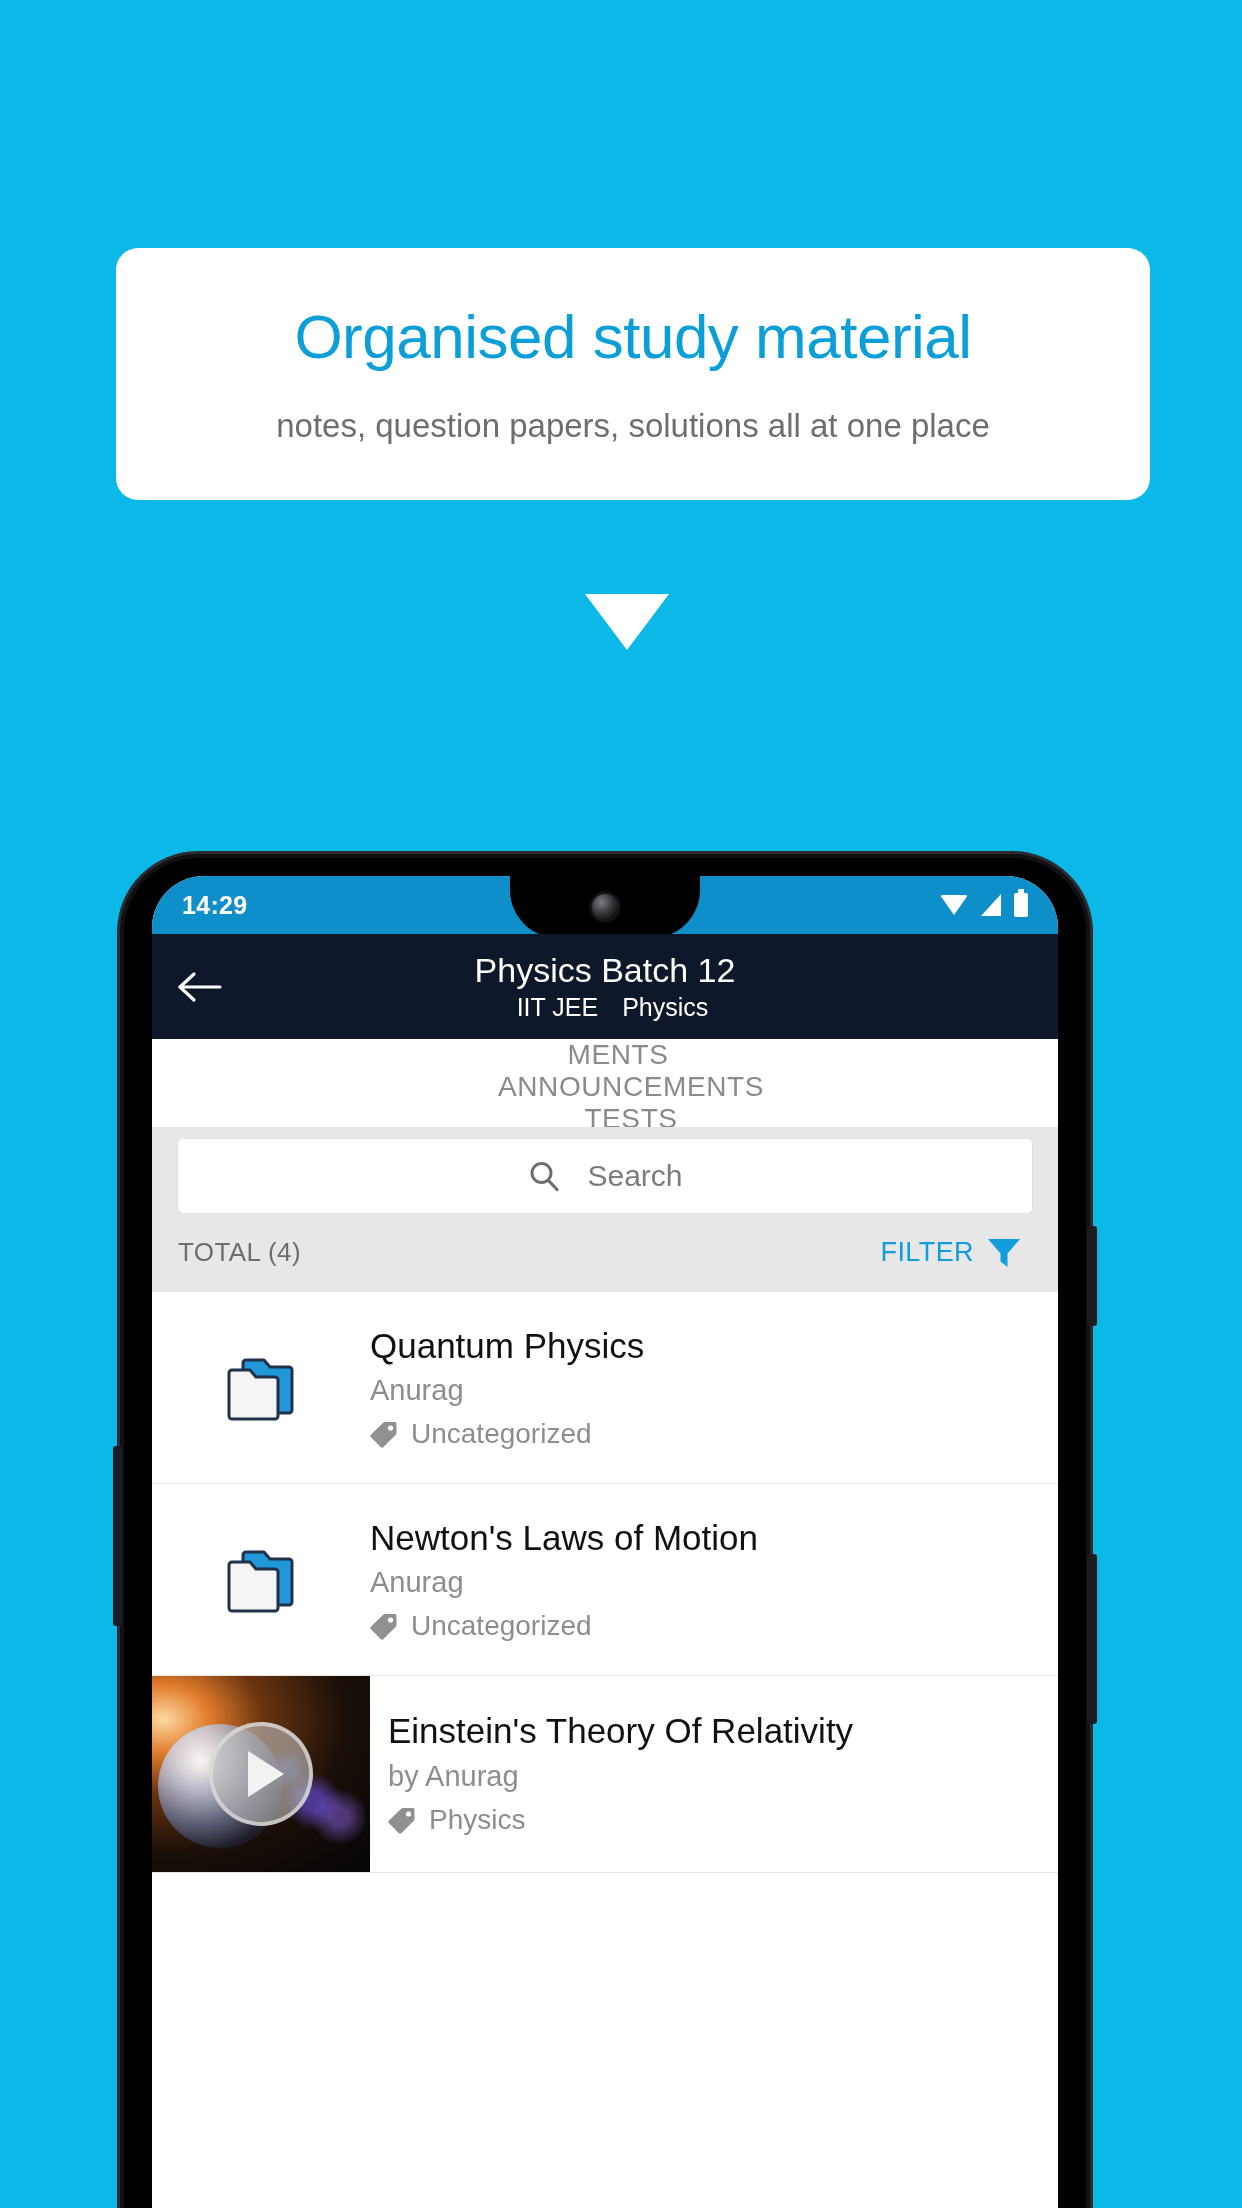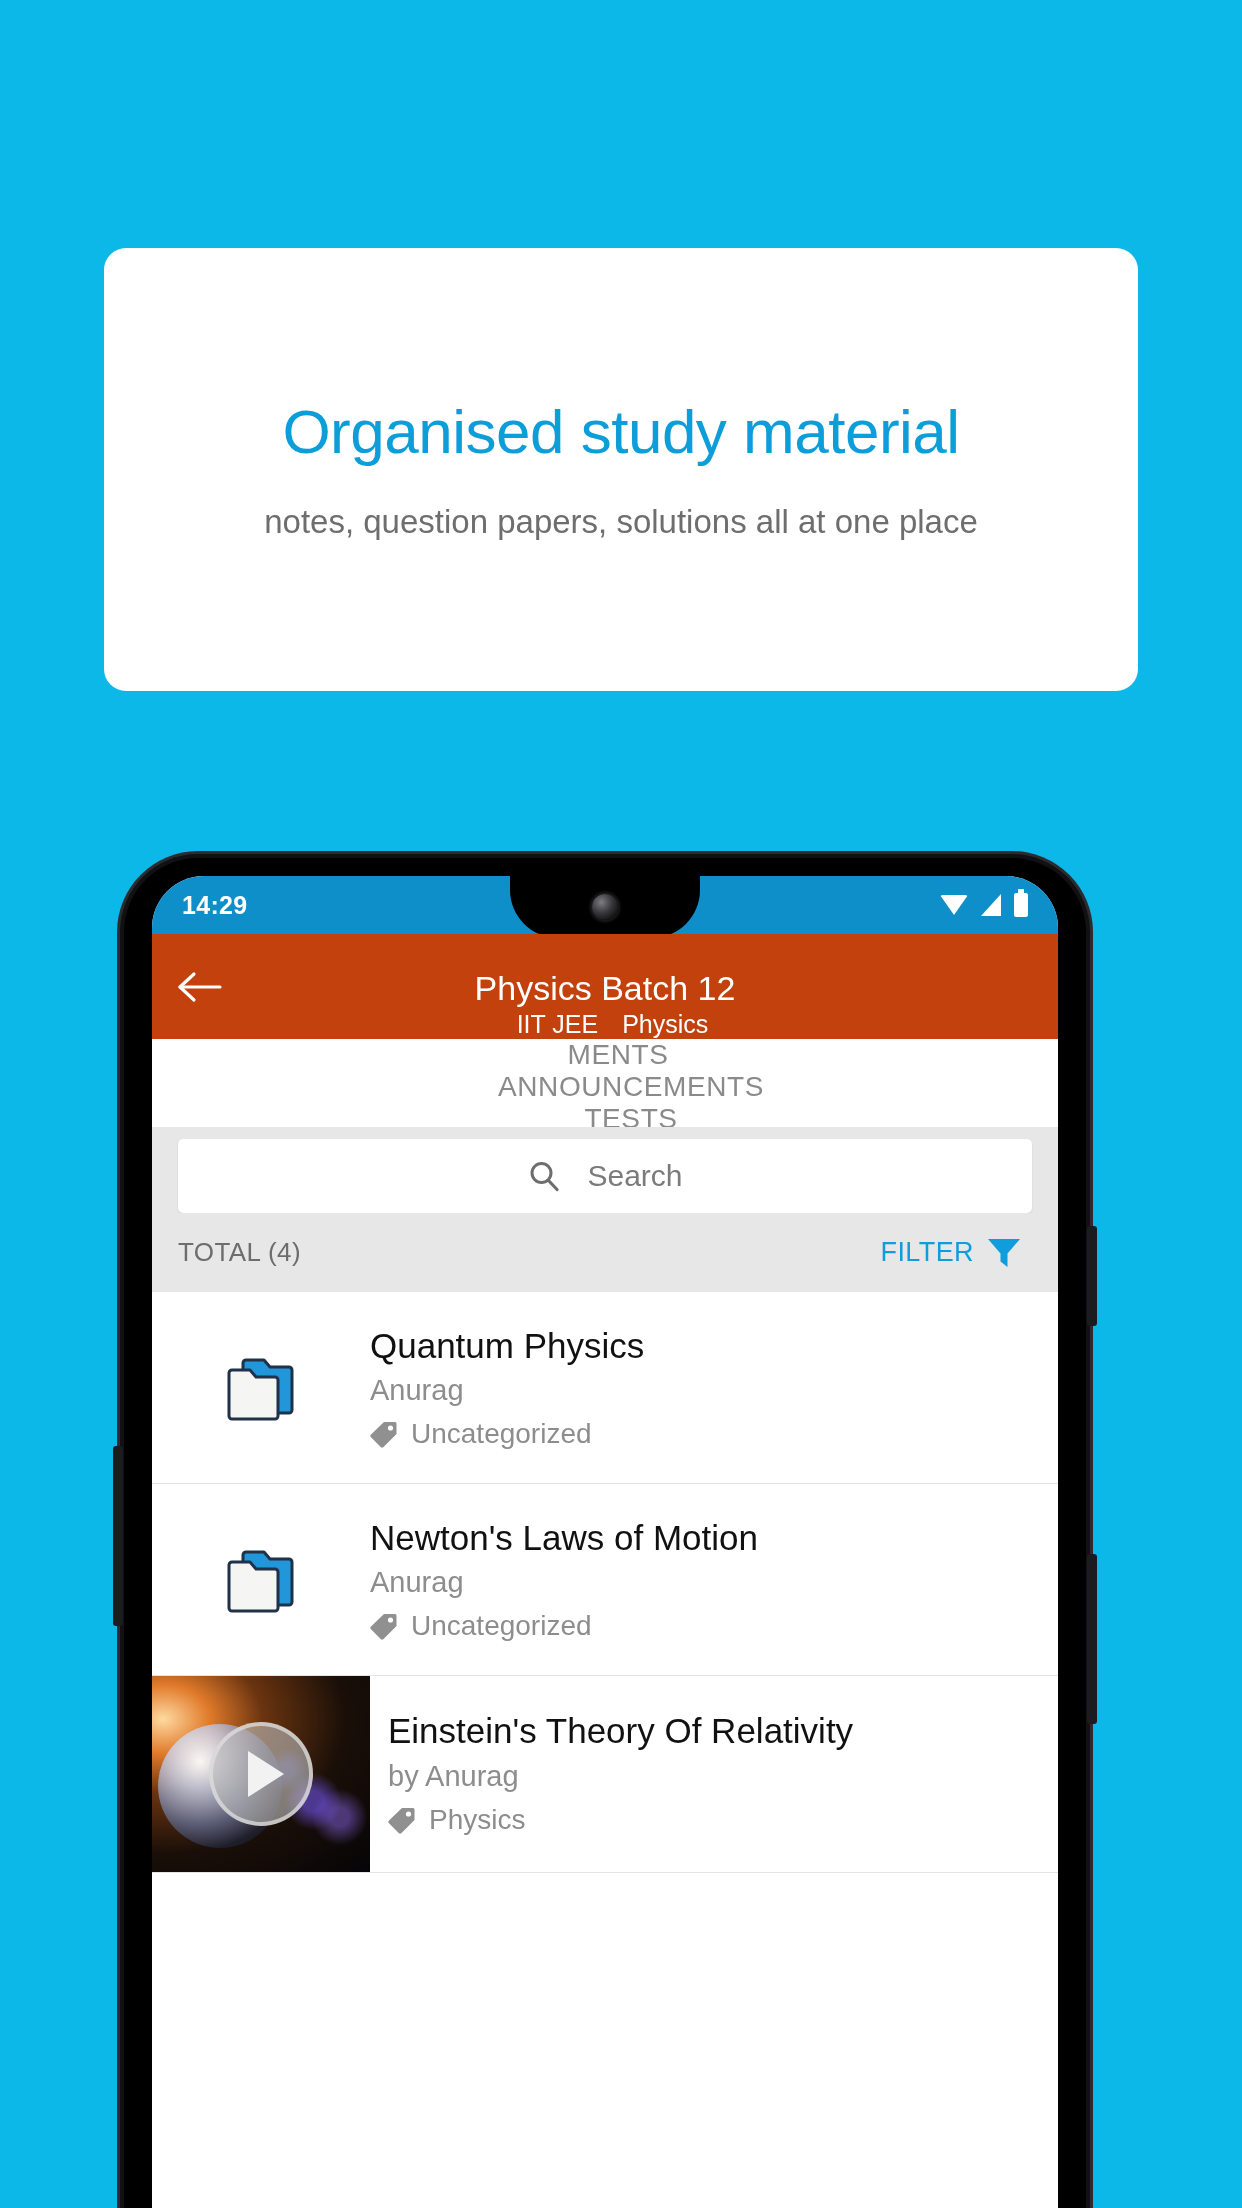--- a/index.html
+++ b/index.html
@@ -9,22 +9,22 @@
     font-family:"Liberation Sans", sans-serif;
   }
   body {
     background:#0cb8e8;
     position:relative;
   }
 
   
   .promo-bubble {
     position:absolute;
-    left:104px; top:248px;
-    width:1034px; height:443px;
+    left:116px; top:248px;
+    width:1034px; height:252px;
     background:#ffffff;
     border-radius:22px;
     display:flex;
     flex-direction:column;
     align-items:center;
     justify-content:center;
   }
   .promo-title {
     font-size:62px;
     color:#0c9ed9;
@@ -151,25 +151,25 @@
   }
   .camera {
     width:26px;height:26px;
     border-radius:50%;
     background:radial-gradient(circle at 36% 32%, #7e7e82 0%, #3b3b40 42%, #121214 78%);
     box-shadow:0 0 3px 2px rgba(90,90,95,0.35);
   }
 
   
   .appbar {
-    background:#c2410c;
+    background:#0f172a;
     height:105px;
     position:relative;
     display:flex;
-    align-items:flex-end;
+    align-items:center;
   }
   .back-arrow {
     position:absolute;
     left:18px; top:50%;
     transform:translateY(-50%);
     width:60px;height:60px;
     display:flex;align-items:center;justify-content:center;
   }
   .appbar-titles {
     width:100%;

